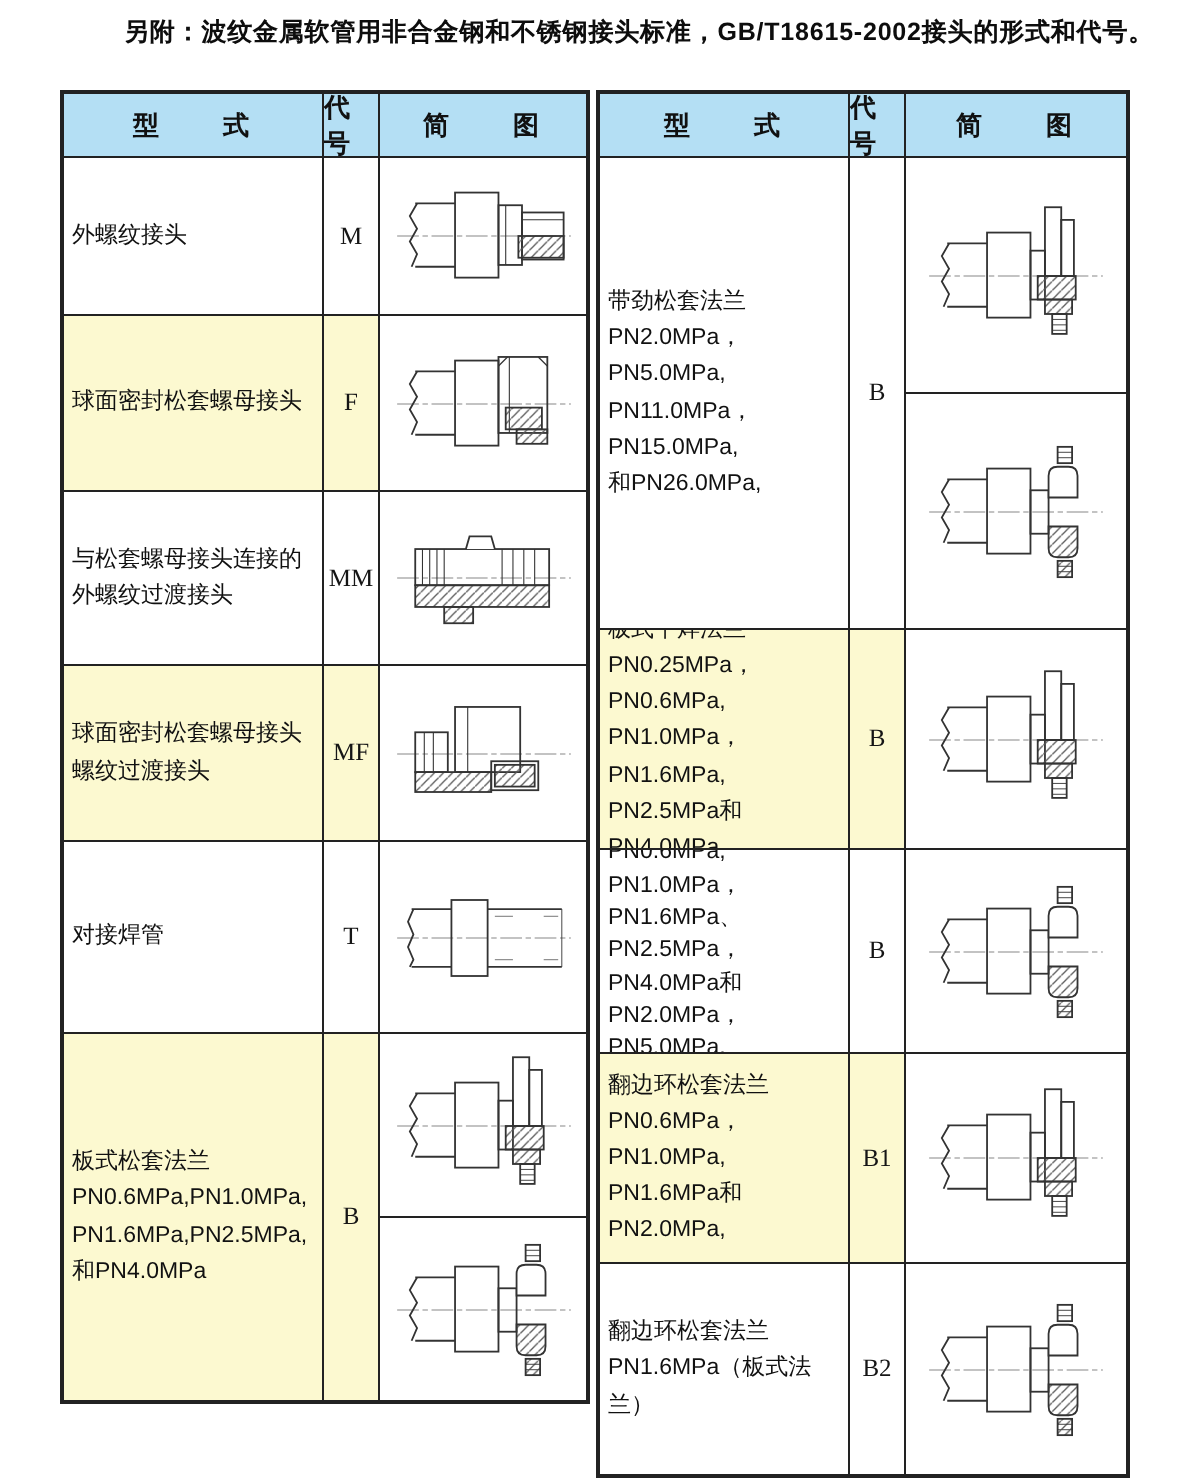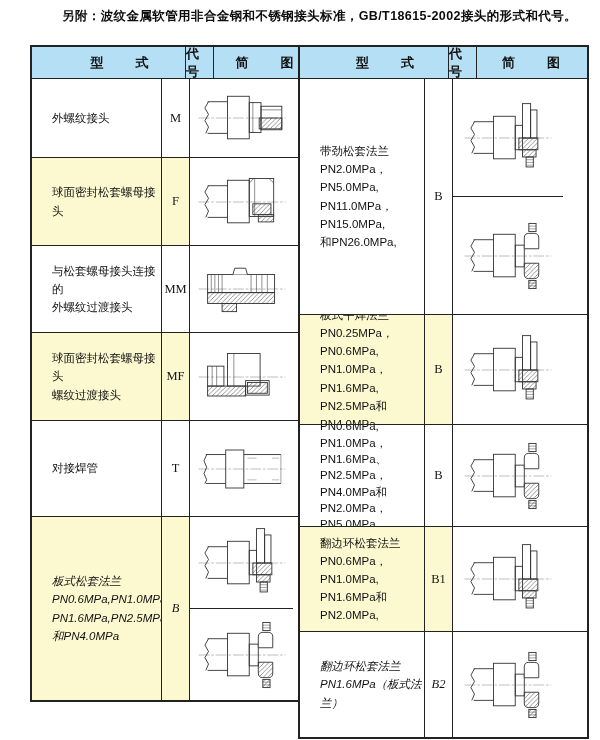--- a/index.html
+++ b/index.html
@@ -17,34 +17,34 @@
     position:absolute;left:30px;top:8px;width:560px;
     font-size:12.5px;font-weight:bold;letter-spacing:.4px;color:#0d0d0d;margin-left:32px;
   }
   .tbl{
     position:absolute;top:45px;background:#fff;
     border:2px solid var(--border);
   }
   .tbl-left{left:30px;}
   .tbl-right{left:298px;}
   .trow{display:flex;border-bottom:1px solid var(--border);box-sizing:border-box;}
-  .trow:last-child{border-bottom:none;font-style:italic;}
+  .trow:last-child{border-bottom:none;}
   .cell{border-right:1px solid var(--border);box-sizing:border-box;overflow:hidden;}
   .cell:last-child{border-right:none;}
-  .thead{height:32px;background:var(--header-bg);padding-left:24px;}
+  .thead{height:32px;background:var(--header-bg);}
   .hcell{display:flex;align-items:center;justify-content:center;
          font-size:13px;font-weight:bold;letter-spacing:2px;}
   .tbl-left  .c-type{width:130px;}
   .tbl-right .c-type{width:125px;}
   .c-code{width:28px;}
   .tbl-left  .c-diag{width:103px;}
   .tbl-right .c-diag{width:110px;}
   .type-cell{
     display:flex;align-items:center;
-    padding:4px 2px 4px 20px;
+    padding:4px 2px 4px 4px;
     font-size:11.5px;line-height:1.58;white-space:pre-line;
   }
   .code-cell{
     display:flex;align-items:center;justify-content:center;
     font-family:"Liberation Serif",serif;font-size:12.5px;color:#151515;
   }
   .diag-cell{display:flex;flex-direction:column;background:#fff;}
   .dwrap{flex:1;display:flex;align-items:center;justify-content:center;}
   .dwrap + .dwrap{border-top:1px solid var(--border);}
   .hl{background:var(--highlight-bg);}

